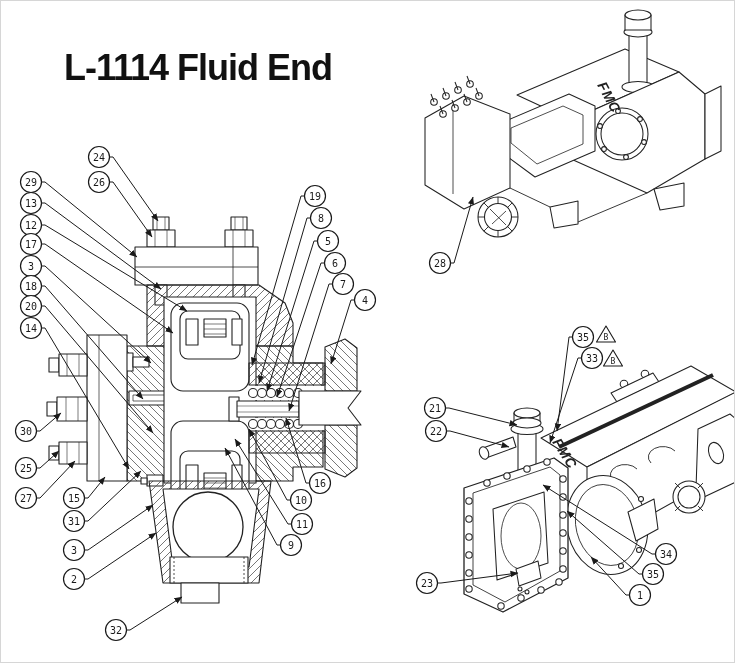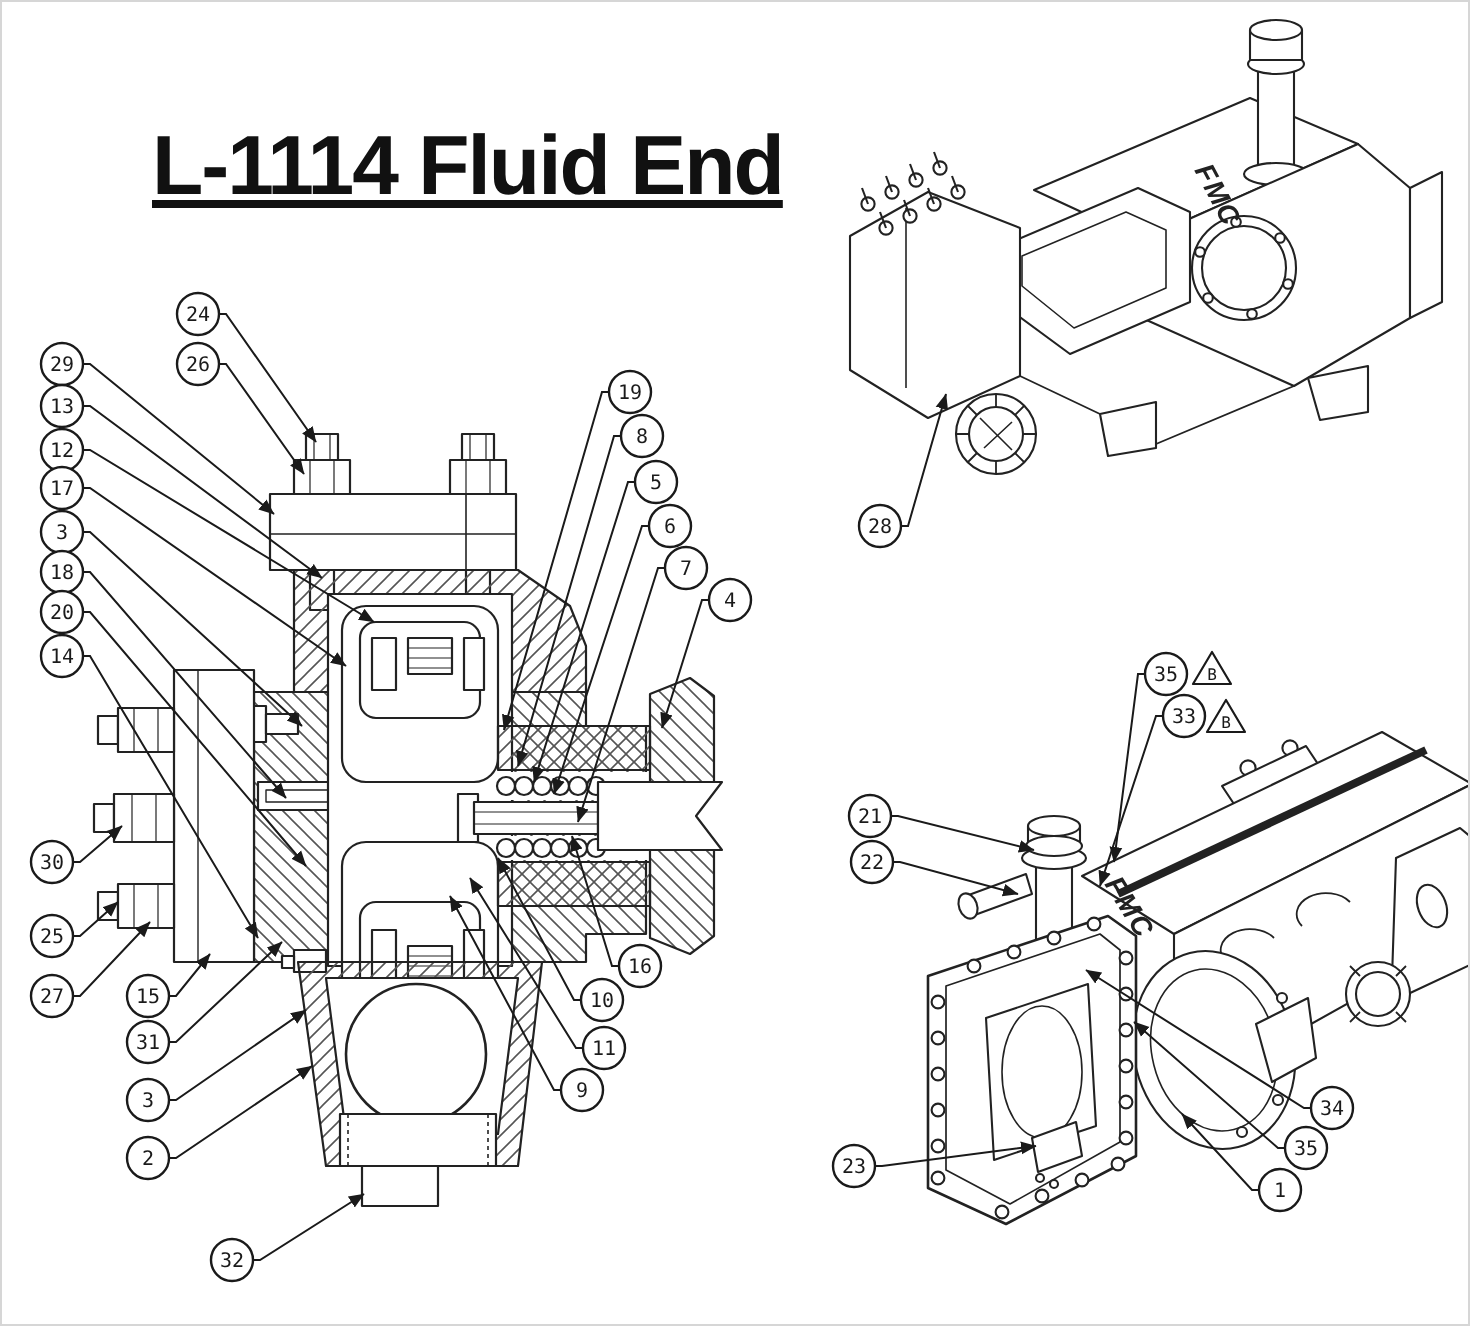--- a/index.html
+++ b/index.html
@@ -2,25 +2,24 @@
 <html><head>
 <meta charset="utf-8">
 <style>
   html,body{margin:0;padding:0;background:#eee;}
   .canvas{
     position:relative;width:735px;height:663px;background:#fff;
     border:1px solid #d6d6d6;box-sizing:border-box;overflow:hidden;
     font-family:"Liberation Sans",sans-serif;
   }
   .title{
-    position:absolute;left:63px;top:46px;margin:12px;
+    position:absolute;left:63px;top:46px;margin:0;
     font-family:"Liberation Sans",sans-serif;
-    font-size:42px;font-weight:bold;letter-spacing:-1px;color:#111;
+    font-size:36px;font-weight:bold;letter-spacing:-1px;color:#111;
     white-space:nowrap;
-    text-decoration:underline;
   }
   svg{position:absolute;left:0;top:0;}
   .balloon-text{
     font-family:"DejaVu Sans Mono","Liberation Mono",monospace;
     font-size:10px;fill:#1a1a1a;
   }
   .flag-text{
     font-family:"DejaVu Sans Mono","Liberation Mono",monospace;
     font-size:8px;fill:#1a1a1a;
   }

